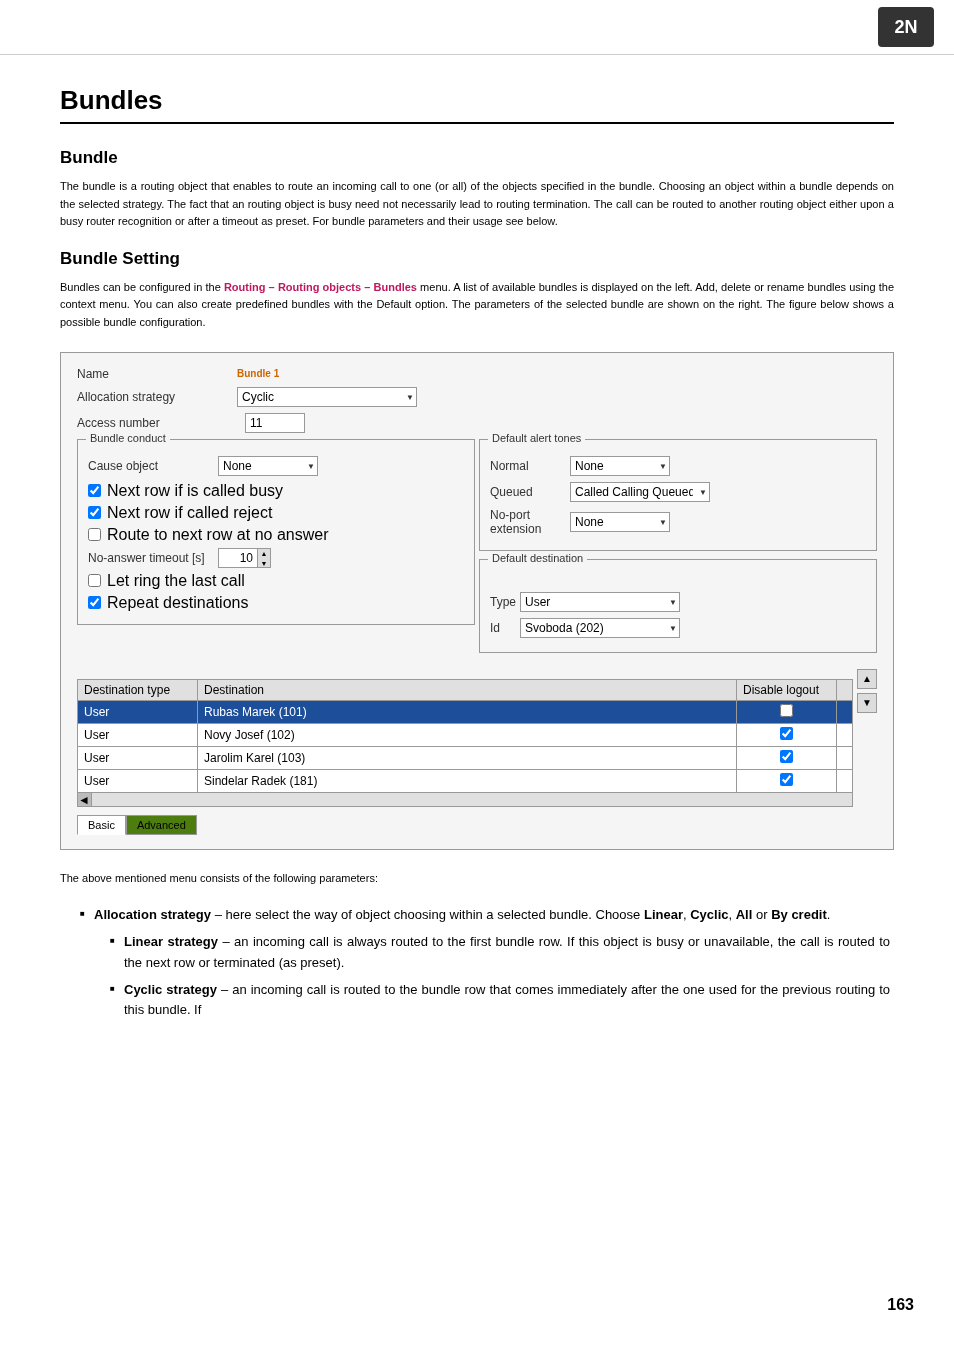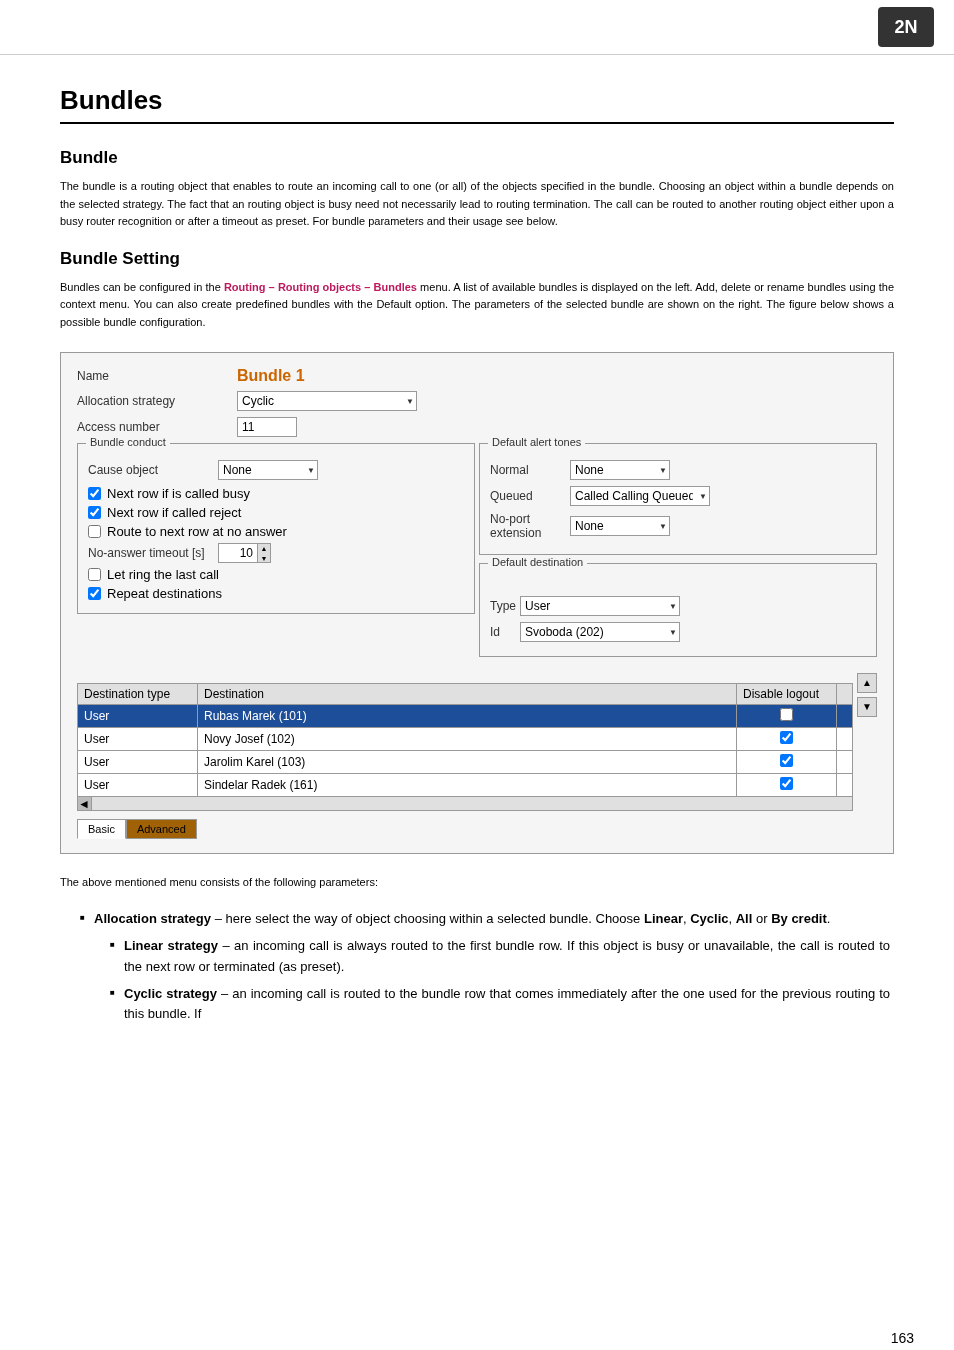--- a/index.html
+++ b/index.html
@@ -82,21 +82,21 @@
       display: flex;
       align-items: center;
       margin-bottom: 6px;
     }
     .config-label {
       width: 160px;
       font-size: 12px;
       color: #333;
     }
     .config-value {
-      font-size: 16px;
+      font-size: 10px;
       font-weight: bold;
       color: #cc6600;
     }
     .config-input {
       border: 1px solid #999;
       background: #fff;
       padding: 2px 4px;
       font-size: 12px;
       height: 20px;
     }
@@ -157,21 +157,21 @@
     .checkbox-row {
       display: flex;
       align-items: center;
       margin-bottom: 4px;
       margin-top: 4px;
     }
     .checkbox-row input[type="checkbox"] {
       margin-right: 6px;
     }
     .checkbox-label {
-      font-size: 13px;
+      font-size: 16px;
     }
 
     .spinner-row {
       display: flex;
       align-items: center;
       margin-bottom: 4px;
     }
     .spinner-input {
       width: 40px;
       border: 1px solid #999;
@@ -241,21 +241,21 @@
     }
 
     .tabs-row {
       display: flex;
       gap: 0;
       margin-top: 8px;
     }
     .tab-btn {
       border: 1px solid #999;
       padding: 3px 10px;
-      background: #a16207;
+      background: #4d7c0f;
       font-size: 11px;
       cursor: pointer;
     }
     .tab-btn.active {
       background: #fff;
       border-bottom: 1px solid #fff;
     }
 
     .figure-caption {
       text-align: center;
@@ -299,24 +299,24 @@
       content: '■';
       font-size: 8px;
       position: absolute;
       left: 0;
       top: 3px;
     }
 
     
     .page-number {
       position: absolute;
-      bottom: 4px;
+      bottom: 36px;
       right: 40px;
-      font-size: 14px;
-      font-weight: normal;
+      font-size: 16px;
+      font-weight: bold;
     }
   </style>
 </head>
 <body>
 
 <div class="top-bar">
   <div class="logo-box">
     <span>2N</span>
   </div>
 </div>
@@ -345,21 +345,21 @@
       <span class="config-label">Allocation strategy</span>
       <div class="select-wrapper">
         <select class="config-select" style="width:180px;">
           <option>Cyclic</option>
         </select>
       </div>
     </div>
 
     <div class="config-row">
       <span class="config-label">Access number</span>
-      <input class="config-input" type="text" value="11" style="width: 60px;">
+      <input class="config-input" type="text" value="11" style="width: 60px; margin-left: 8px;">
     </div>
 
     <div class="two-panel">
 
       <div class="panel-left">
         <div class="group-box">
           <span class="group-box-title">Bundle conduct</span>
 
           <div class="config-row" style="margin-top:8px;">
             <span class="config-label" style="width:130px;">Cause object</span>
@@ -488,21 +488,21 @@
               <td></td>
             </tr>
             <tr class="row-normal">
               <td>User</td>
               <td>Jarolim Karel (103)</td>
               <td style="text-align:center;"><input type="checkbox" checked="" style=""></td>
               <td></td>
             </tr>
             <tr class="row-normal">
               <td>User</td>
-              <td>Sindelar Radek (161)</td>
+              <td>Sindelar Radek (181)</td>
               <td style="text-align:center;"><input type="checkbox" checked="" style=""></td>
               <td></td>
             </tr>
           </tbody>
         </table>
 
         <div style="width:100%; height:14px; background:#e0e0e0; border:1px solid #999; border-top:none; display:flex;">
           <div style="width:14px; background:#bbb; border-right:1px solid #999;">◄</div>
         </div>
       </div>

